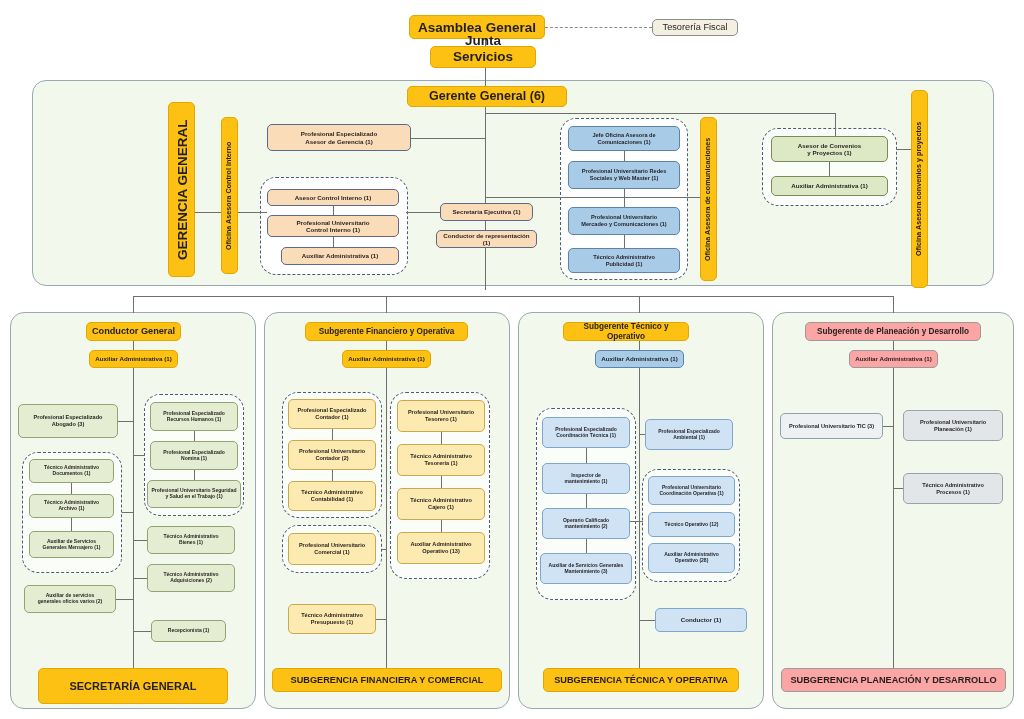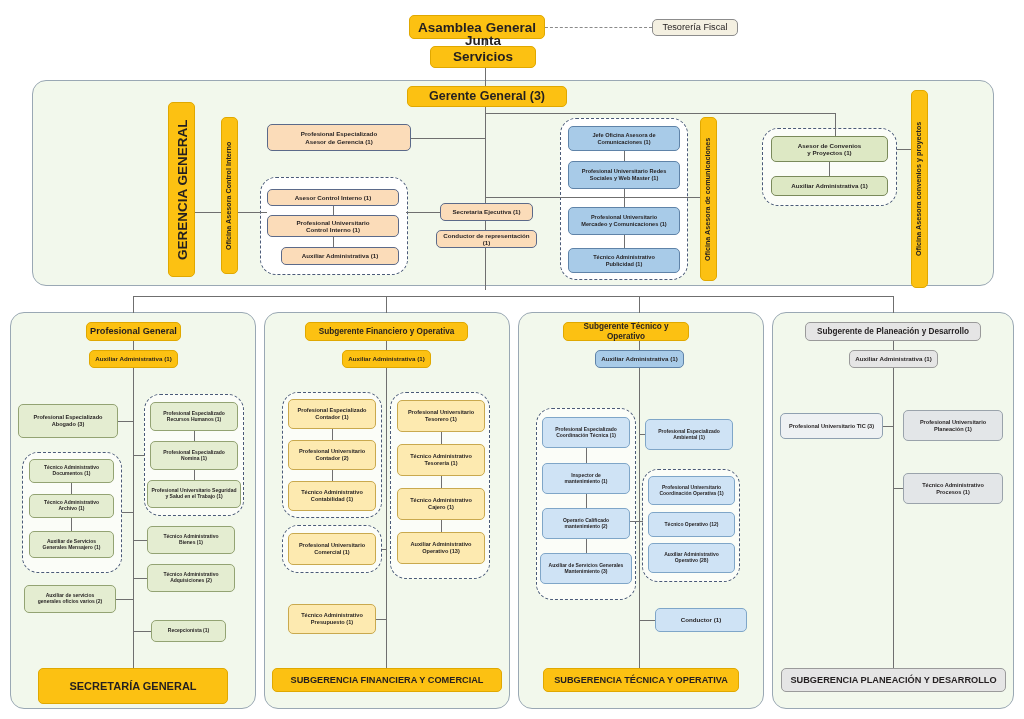--- a/index.html
+++ b/index.html
@@ -28,21 +28,21 @@
     background:#fcc112; border:1px solid #e0a800; color:#231f20;
     font-weight:bold;
   }
   .peach { background:#fbdcb9; border:1px solid #5b6a8a; color:#231f20; font-weight:bold; }
   .cream { background:#f4f0e1; border:1px solid #8c8c8c; color:#231f20; }
   .blue { background:#a8cbe8; border:1px solid #5f83a8; color:#231f20; font-weight:bold; }
   .blue-l { background:#cfe3f5; border:1px solid #7fa6c8; color:#231f20; font-weight:bold; }
   .green { background:#dde8c4; border:1px solid #7a8a5b; color:#231f20; font-weight:bold; }
   .green-l { background:#e4edd1; border:1px solid #93a373; color:#231f20; font-weight:bold; }
   .yellow { background:#fdeab0; border:1px solid #c9a94e; color:#231f20; font-weight:bold; }
-  .gray { background:#e5e5e5; border:1px solid #9a9a9a; color:#231f20; font-weight:bold; }
+  .gray { background:#fca5a5; border:1px solid #9a9a9a; color:#231f20; font-weight:bold; }
   .gray-l { background:#e3e6e8; border:1px solid #9aa3ab; color:#231f20; font-weight:bold; }
   .gray-w { background:#eef1f3; border:1px solid #8fa0b0; color:#231f20; font-weight:bold; }
 
   .vert {
     writing-mode:vertical-rl; transform:rotate(180deg);
     white-space:nowrap;
   }
 
   
   .panel {
@@ -98,21 +98,21 @@
 
   <div class="node amber fs13" style="left:430px; top:46px; width:106px; height:22px;">
     <span>Junta Servicios</span>
   </div>
 
   <div class="ln lnv" style="left:485px; top:68px; height:18px;"></div>
 
   <div class="panel" style="left:32px; top:80px; width:962px; height:206px;"></div>
 
   <div class="node amber fs12" style="left:407px; top:86px; width:160px; height:21px;">
-    <span>Gerente General (3)</span>
+    <span>Gerente General (6)</span>
   </div>
 
   <div class="node amber vert fs13" style="left:168px; top:102px; width:27px; height:175px;">
     <span>GERENCIA GENERAL</span>
   </div>
   <div class="node amber vert fs7" style="left:221px; top:117px; width:17px; height:157px;">
     <span>Oficina Asesora Control Interno</span>
   </div>
   <div class="node amber vert fs7" style="left:700px; top:117px; width:17px; height:164px;">
     <span>Oficina Asesora de comunicaciones</span>
@@ -194,21 +194,21 @@
 
   <div class="ln lnh" style="left:133px; top:296px; width:760px;"></div>
   <div class="ln lnv" style="left:133px; top:296px; height:17px;"></div>
   <div class="ln lnv" style="left:386px; top:296px; height:17px;"></div>
   <div class="ln lnv" style="left:639px; top:296px; height:17px;"></div>
   <div class="ln lnv" style="left:893px; top:296px; height:17px;"></div>
 
   <div class="panel" style="left:10px; top:312px; width:246px; height:397px;"></div>
 
   <div class="node amber fs9" style="left:86px; top:322px; width:95px; height:19px;">
-    <span>Profesional General</span>
+    <span>Conductor General</span>
   </div>
   <div class="ln lnv" style="left:133px; top:341px; height:9px;"></div>
   <div class="node amber fs6" style="left:89px; top:350px; width:89px; height:18px;">
     <span>Auxiliar Administrativa (1)</span>
   </div>
   <div class="ln lnv" style="left:133px; top:368px; height:300px;"></div>
 
   <div class="ln lnh" style="left:118px; top:421px; width:16px;"></div>
   <div class="node green-l fs55" style="left:18px; top:404px; width:100px; height:34px; white-space:pre-line;">
     <span>Profesional Especializado

